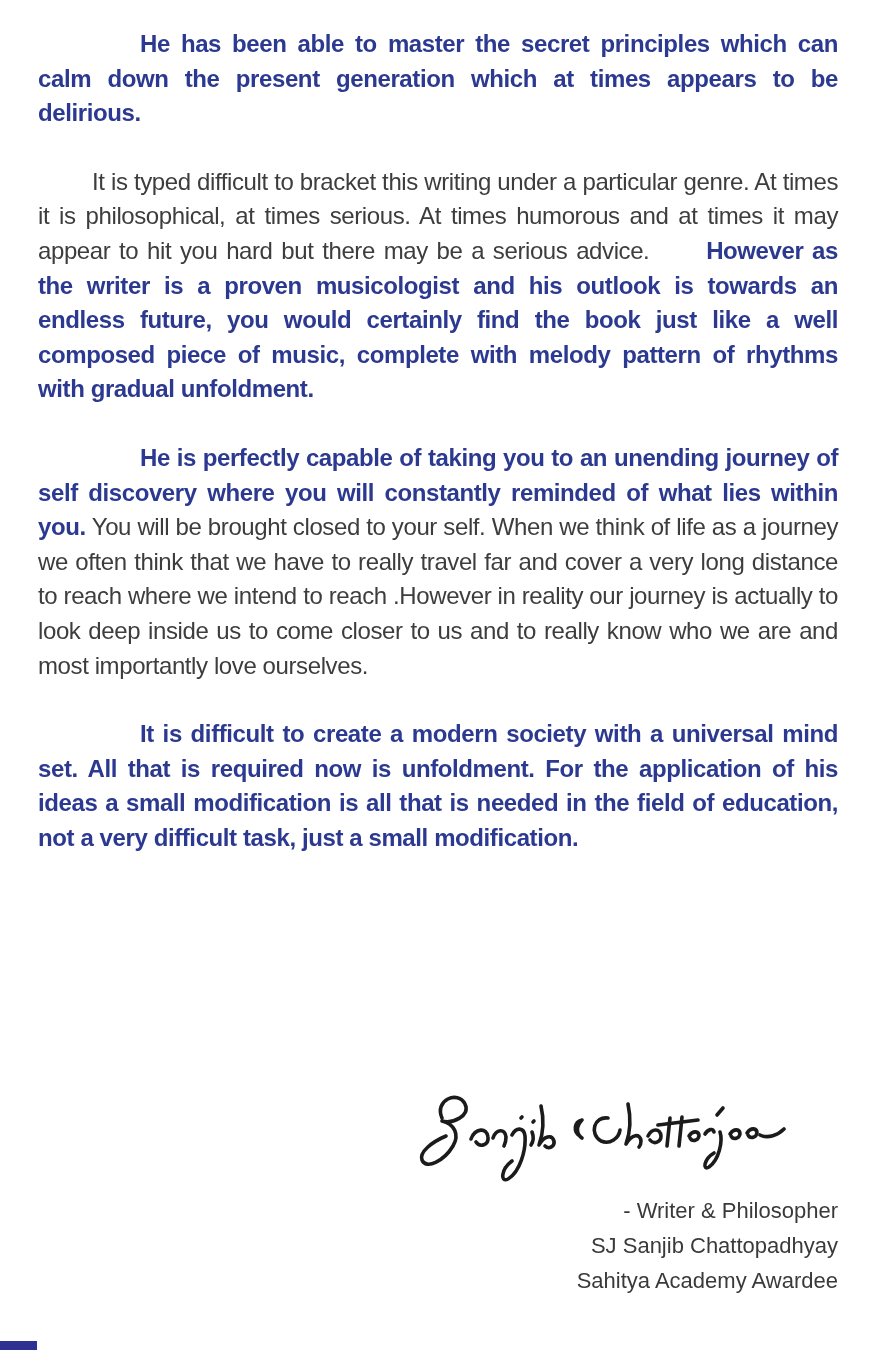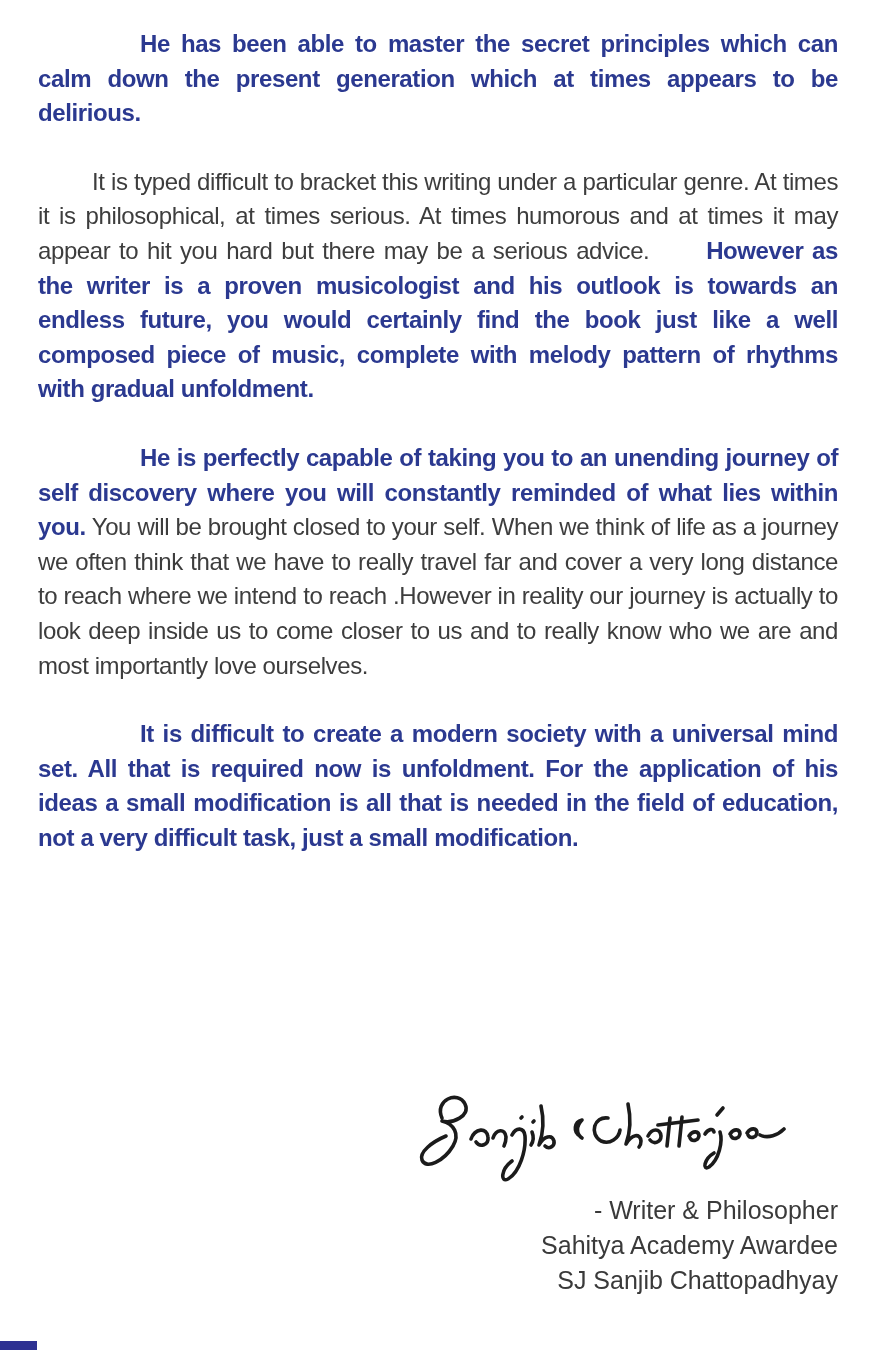--- a/index.html
+++ b/index.html
@@ -37,21 +37,21 @@
     position: absolute;
     right: 37px;
     bottom: 52px;
     text-align: right;
   }
   .signature-image {
     display: block;
     margin: 0 30px 4px auto;
   }
   .signature-caption-line {
-    font-size: 25px;
+    font-size: 22px;
     line-height: 35px;
     color: #3a3a3a;
   }
   .footer-accent {
     position: absolute;
     left: 0;
     bottom: 0;
     width: 37px;
     height: 9px;
   }
@@ -99,19 +99,19 @@
         <path d="M297 50 C300 45 305 44 306 48"></path>
         <path d="M312 48 C315 57 311 76 301 83 C294 87 296 75 306 69"></path>
         <path d="M309 31 L315 24"></path>
         <path d="M322 50 C326 44 332 45 332 50 C331 55 325 56 323 52"></path>
         <path d="M339 49 C343 43 349 44 349 49 C348 54 342 55 340 51"></path>
         <path d="M352 51 C360 55 370 51 376 45"></path>
       </g>
     </svg>
 
     <div class="signature-caption-line">- Writer &amp; Philosopher</div>
+    <div class="signature-caption-line">SJ Sanjib Chattopadhyay</div>
     <div class="signature-caption-line">Sahitya Academy Awardee</div>
-    <div class="signature-caption-line">SJ Sanjib Chattopadhyay</div>
   </div>
 
   <div class="footer-accent" style="background: rgb(46, 49, 146);"></div>
 
 </div>
 
 </body></html>

